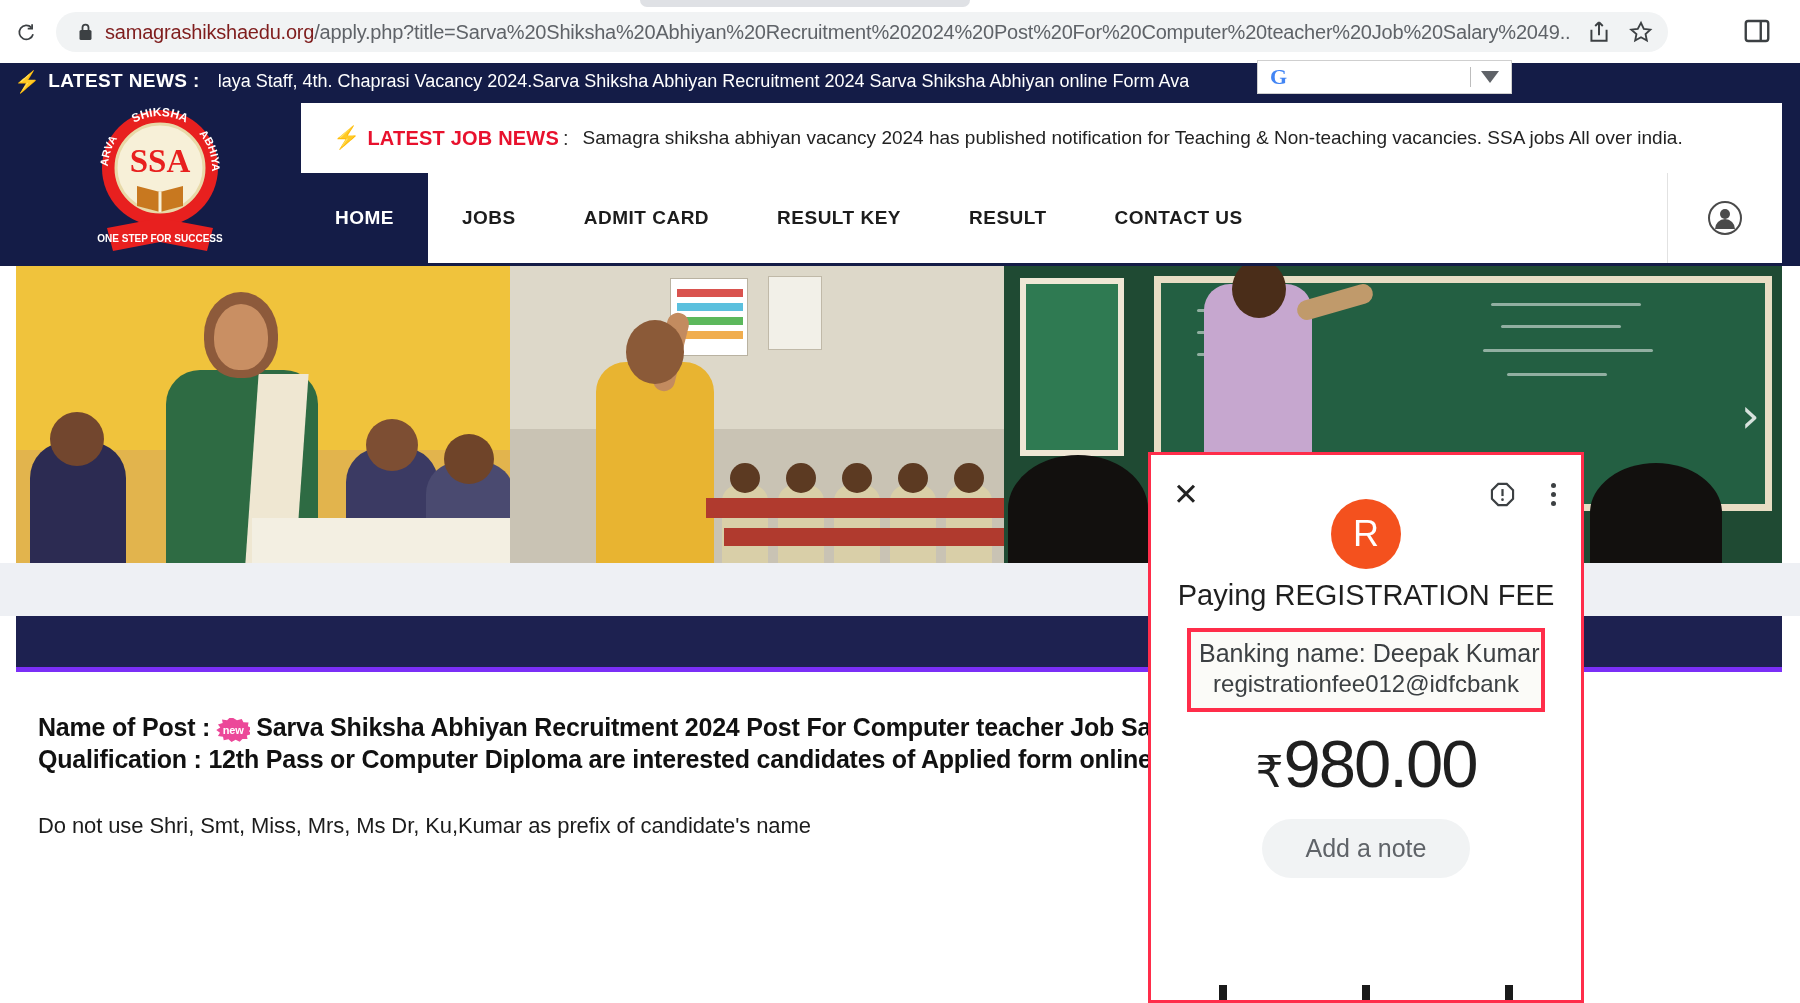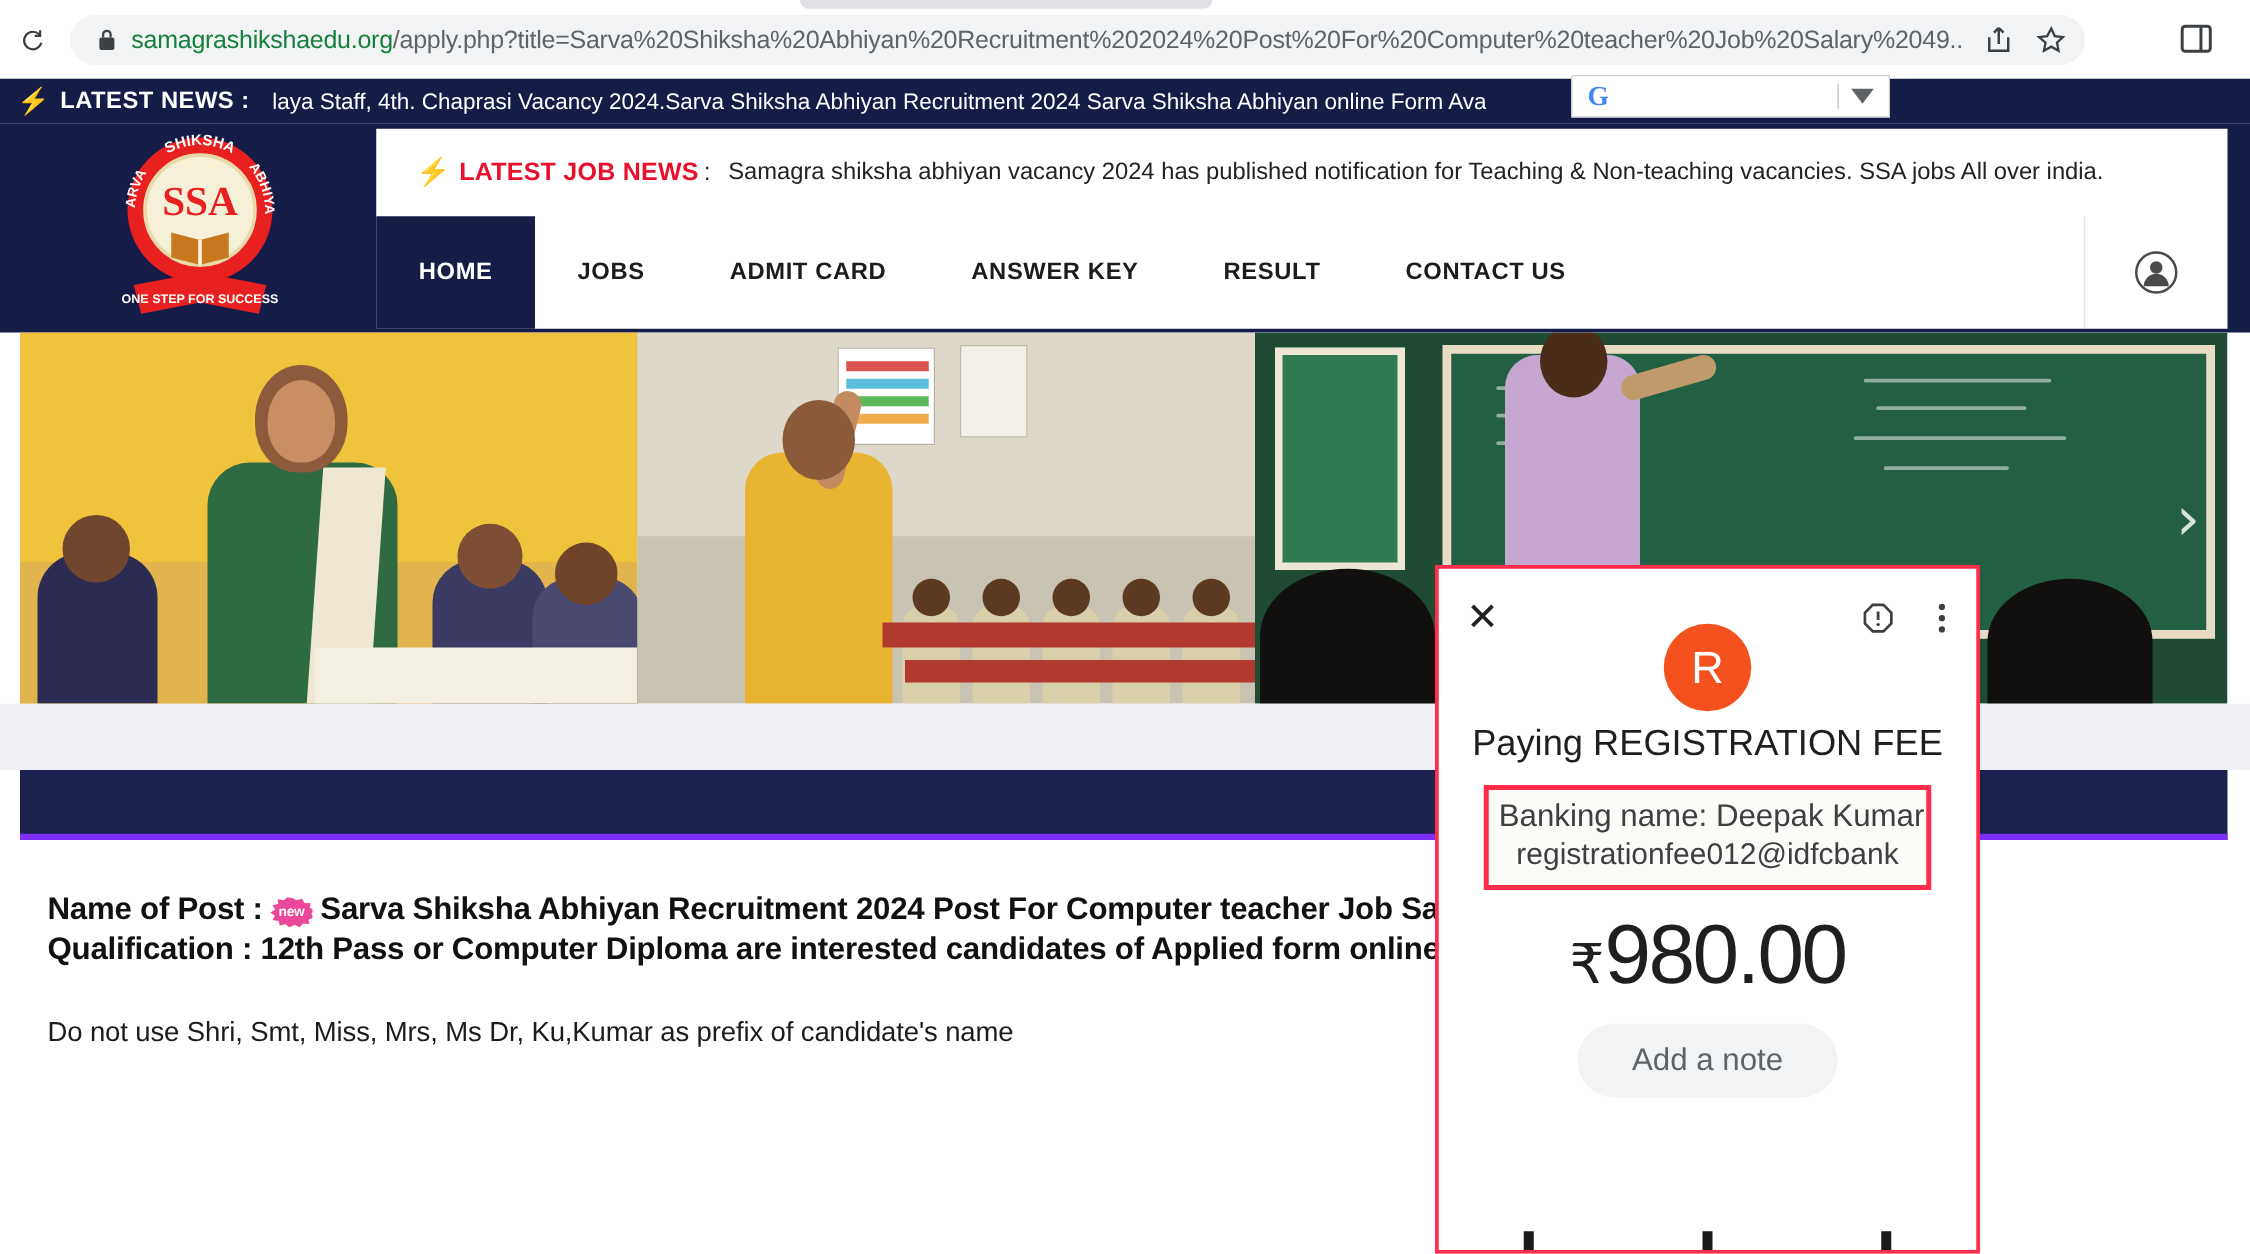--- a/index.html
+++ b/index.html
@@ -29,21 +29,21 @@
   #omnibox {
     position:absolute; left:56px; top:12px; width:1612px; height:40px;
     background:#f1f3f4; border-radius:20px;
     display:flex; align-items:center; padding:0 14px;
   }
   #lock-icon { width:15px; height:18px; margin:0 12px 0 8px; flex:0 0 auto; }
   #url-text {
     flex:1 1 auto; font-size:20px; color:#202124;
     white-space:nowrap; overflow:hidden; letter-spacing:-0.2px;
   }
-  #url-text .host { color:#15803d; }
+  #url-text .host { color:#7f1d1d; }
   #url-text .path { color:#5f6368; }
   .omni-icon { width:26px; height:26px; margin-left:16px; flex:0 0 auto; cursor:pointer; }
   #sidepanel-icon {
     position:absolute; left:1742px; top:16px; width:30px; height:30px; cursor:pointer;
   }
 
   
   #news-ticker {
     position:absolute; left:0; top:63px; width:1800px; height:36px;
     background:#141c47; display:flex; align-items:center;
@@ -325,21 +325,21 @@
       <span id="jobnews-bolt">⚡</span>
       <span id="jobnews-label">LATEST JOB NEWS</span>
       <span id="jobnews-colon">:</span>
       <span id="jobnews-text">Samagra shiksha abhiyan vacancy 2024 has published notification for Teaching &amp; Non-teaching vacancies. SSA jobs All over india.</span>
     </div>
 
     <nav id="navbar">
       <div class="nav-item active">HOME</div>
       <div class="nav-item">JOBS</div>
       <div class="nav-item">ADMIT CARD</div>
-      <div class="nav-item">ANSWER KEY</div>
+      <div class="nav-item">RESULT KEY</div>
       <div class="nav-item">RESULT</div>
       <div class="nav-item">CONTACT US</div>
     </nav>
 
     <div id="nav-user">
       <svg viewBox="0 0 36 36">
         <circle cx="18" cy="18" r="16" fill="none" stroke="#4a4a4a" stroke-width="2"></circle>
         <circle cx="18" cy="14" r="5" fill="#4a4a4a"></circle>
         <path d="M8 29a10 10 0 0 1 20 0" fill="#4a4a4a"></path>
       </svg>

